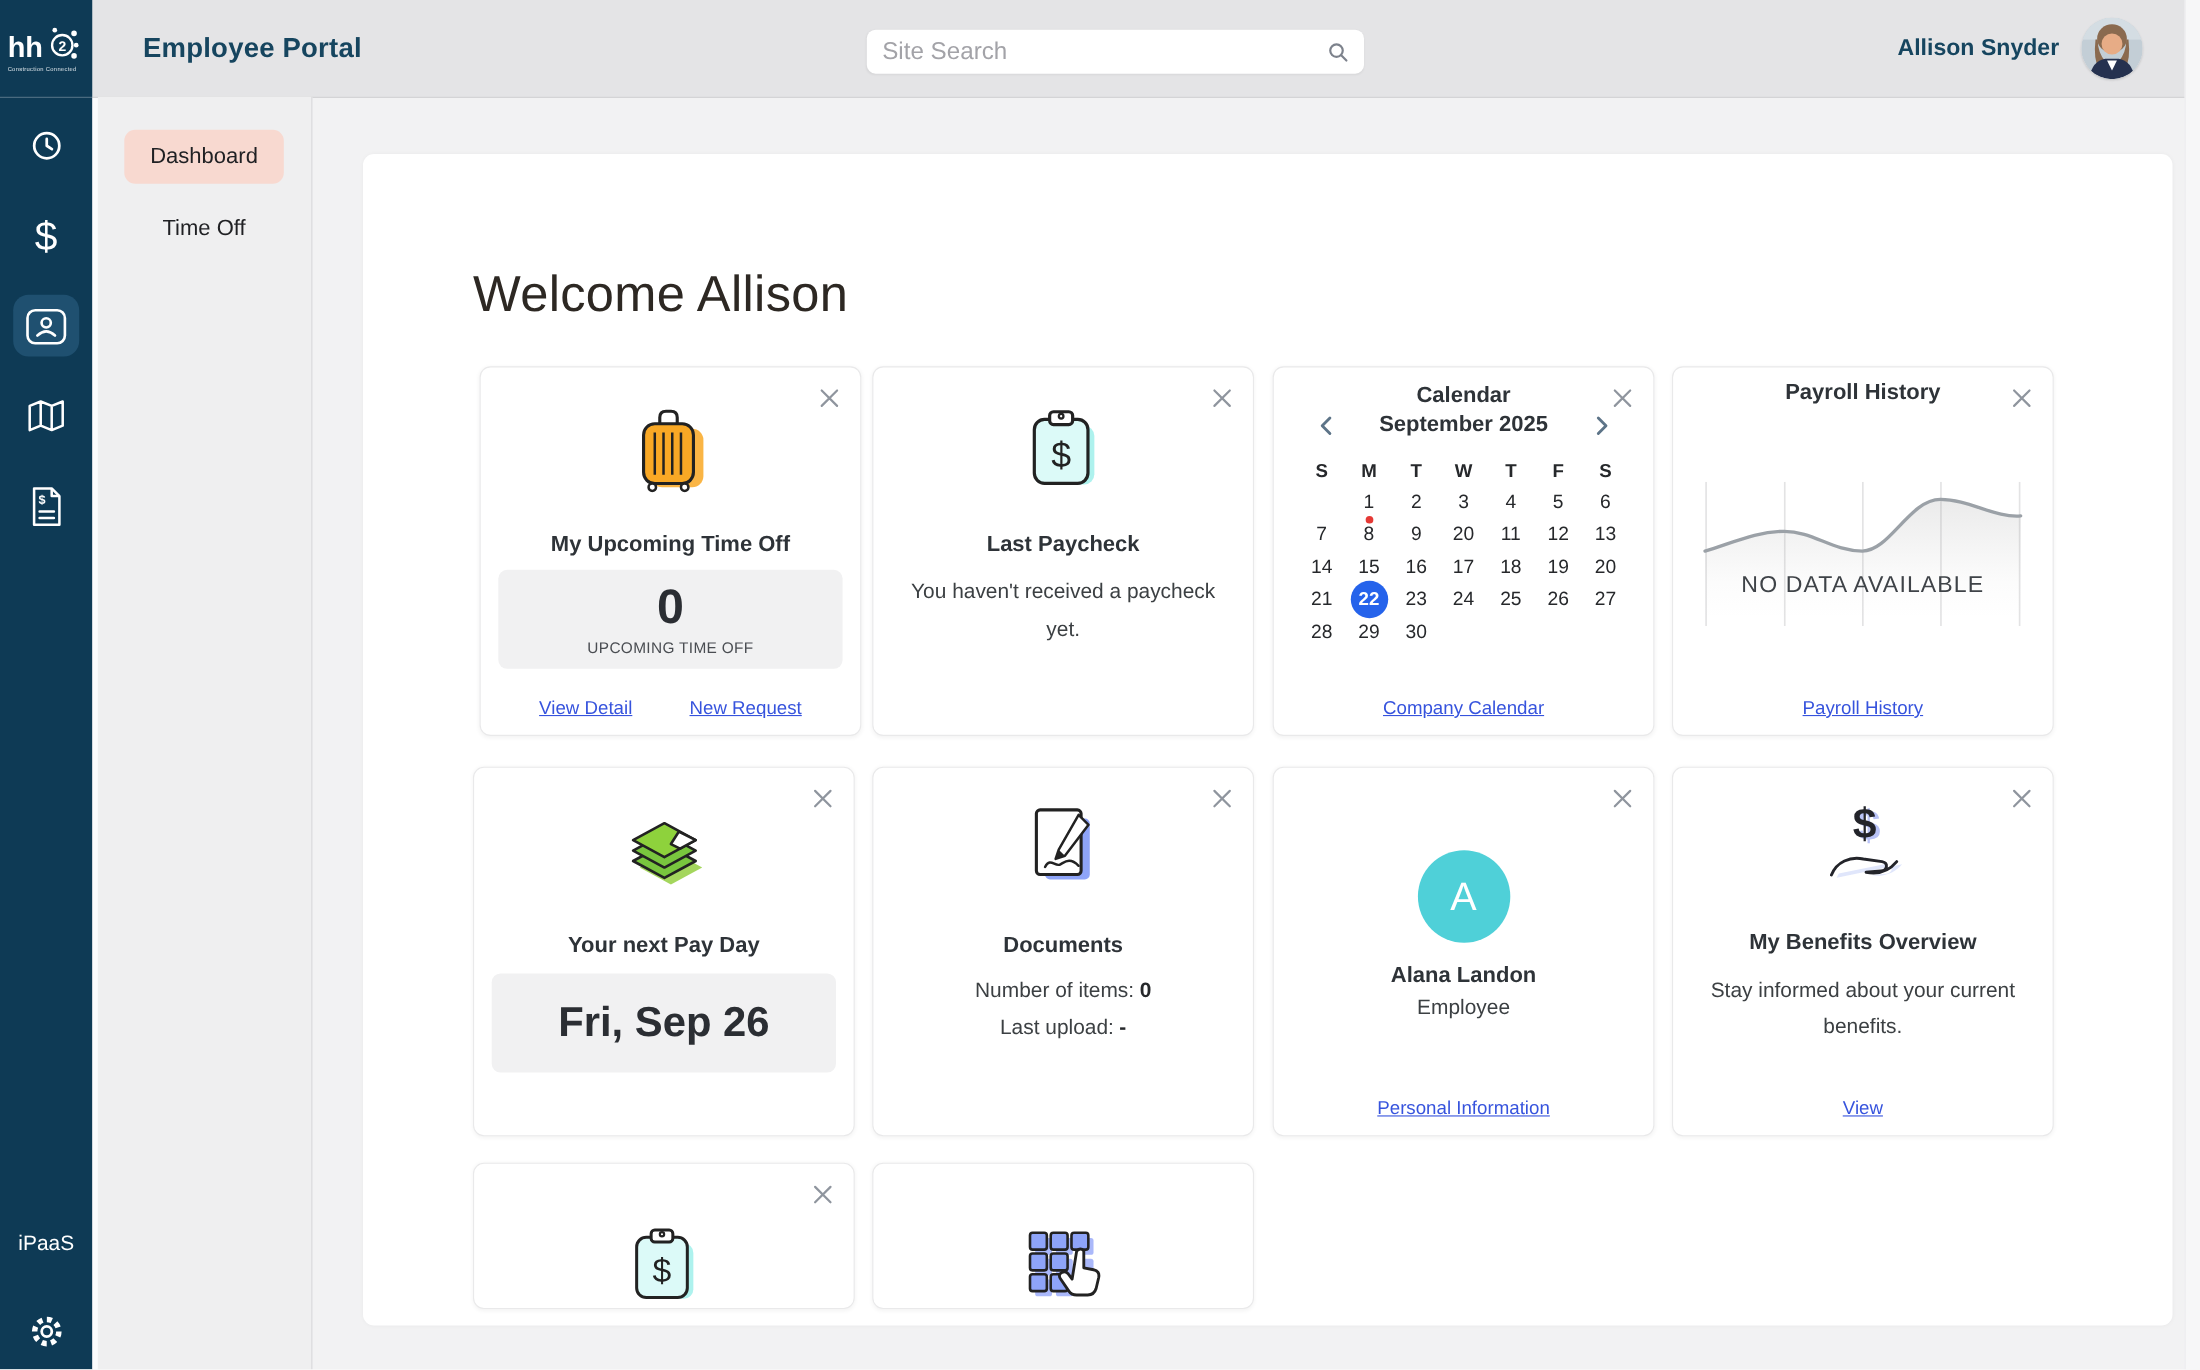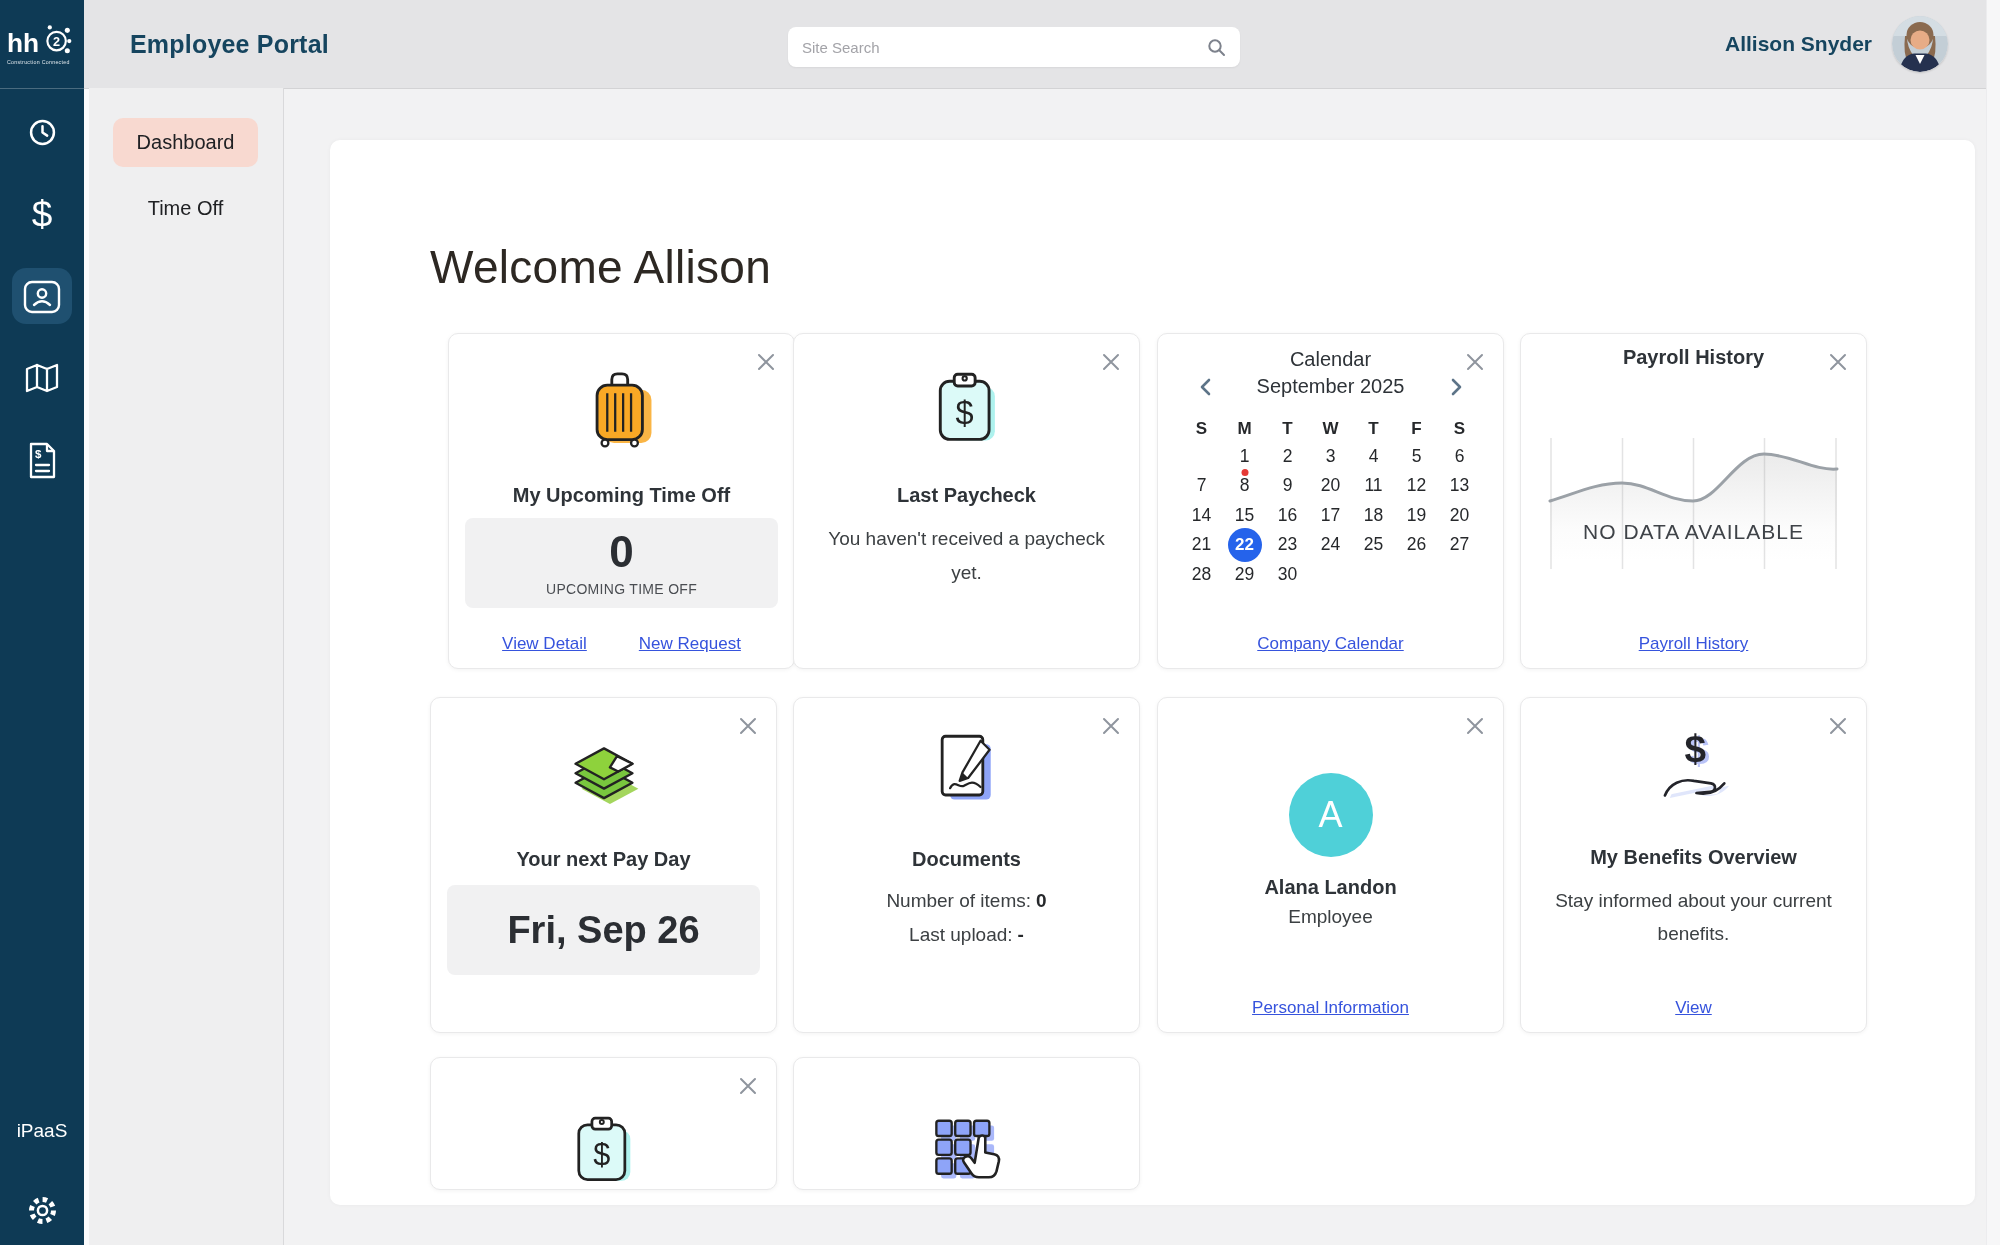--- a/index.html
+++ b/index.html
@@ -11,21 +11,21 @@
   #logo-block{position:absolute;left:0;top:0;width:84px;height:88px;background:var(--navy);border-bottom:1px solid rgba(255,255,255,.25);display:flex;align-items:center;justify-content:center;}
   .rail-gap{position:absolute;left:84px;top:88px;width:5px;height:1157px;background:#fbfbfc;}
   .rail-ic{position:absolute;left:0;width:84px;display:flex;justify-content:center;cursor:pointer;}
   .rail-active{position:absolute;left:12px;top:268px;width:60px;height:56px;background:#1f5070;border-radius:14px;}
   #ipaas{position:absolute;left:0;top:1120px;width:84px;text-align:center;color:#fff;font-size:19px;font-weight:500;}
 
   
   #header{position:absolute;left:84px;top:0;width:1916px;height:88px;background:#e4e4e6;border-bottom:1px solid rgba(0,0,0,.07);}
   #app-title{position:absolute;left:46px;top:0;height:88px;display:flex;align-items:center;font-size:25px;font-weight:700;color:var(--navy-text);letter-spacing:.2px;}
   #search-wrap{position:absolute;left:704px;top:27px;width:452px;height:40px;background:#fff;border-radius:8px;box-shadow:0 1px 2px rgba(0,0,0,.06);display:flex;align-items:center;}
-  #search-input{flex:1;border:none;outline:none;background:transparent;font-family:"Liberation Sans",sans-serif;font-size:15px;color:#444;padding:0 14px;}
+  #search-input{flex:1;border:none;outline:none;background:transparent;font-family:"Liberation Sans",sans-serif;font-size:22px;color:#444;padding:0 14px;}
   #search-input::placeholder{color:#a3a3a8;}
   #search-icon{margin-right:14px;display:flex;}
   #header-right{position:absolute;right:52px;top:0;height:88px;display:flex;align-items:center;gap:20px;}
   #user-name{font-size:21px;font-weight:700;color:var(--navy-text);}
   #avatar{width:56px;height:56px;border-radius:50%;overflow:hidden;cursor:pointer;box-shadow:0 1px 2px rgba(0,0,0,.15);}
 
   
   #subnav{position:absolute;left:89px;top:88px;width:194px;height:1157px;background:#efeff0;border-right:1px solid #d9d9db;}
   .nav-item{position:absolute;left:24px;width:145px;height:49px;display:flex;align-items:center;justify-content:center;font-size:20px;color:#202124;border-radius:10px;cursor:pointer;}
   .nav-item.active{background:var(--pink);text-align:center;}
@@ -44,21 +44,21 @@
   .stat-num{font-size:44px;font-weight:700;color:#2b2e33;line-height:1;}
   .stat-label{font-size:14px;color:#4a4d52;margin-top:7px;letter-spacing:.3px;text-align:right;}
   .link-row{position:absolute;left:0;bottom:14px;width:100%;display:flex;justify-content:center;gap:52px;}
   .lnk{font-size:17px;color:var(--link);text-decoration:underline;cursor:pointer;}
   .card-msg{position:absolute;left:50%;transform:translateX(-50%);text-align:center;font-size:19px;color:#3c4043;line-height:34px;}
   .date-box{position:absolute;left:16px;right:16px;top:187px;height:90px;background:#f1f1f2;border-radius:8px;display:flex;align-items:center;justify-content:center;font-size:38px;font-weight:700;color:#2b2e33;}
   .doc-line{position:absolute;left:0;width:100%;text-align:center;font-size:19px;color:#3c4043;}
   .doc-line b{margin-left:5px;color:#26282b;}
 
   
-  .cal-head{position:absolute;left:0;top:12px;width:100%;text-align:center;font-size:20px;font-weight:400;color:#2e3338;line-height:27px;}
+  .cal-head{position:absolute;left:0;top:12px;width:100%;text-align:center;font-size:20px;font-weight:700;color:#2e3338;line-height:27px;}
   .cal-chev{position:absolute;top:44px;width:18px;height:18px;cursor:pointer;display:flex;align-items:center;justify-content:center;}
   #cal-grid{position:absolute;left:22px;right:22px;top:78px;display:grid;grid-template-columns:repeat(7,1fr);grid-auto-rows:29.5px;}
   .cal-cell{position:relative;display:flex;align-items:center;justify-content:center;font-size:17.5px;color:#26282b;}
   .cal-hd{font-weight:700;font-size:17px;height:34px;}
   .cal-sel{width:34px;height:34px;border-radius:50%;background:var(--selblue);color:#fff;display:flex;align-items:center;justify-content:center;font-weight:700;font-size:17px;}
   .cal-dot{position:absolute;top:-2px;left:50%;transform:translateX(-50%);width:7px;height:7px;border-radius:50%;background:var(--red);}
 
   
   #chart-wrap{position:absolute;left:26px;top:104px;width:293px;height:131px;}
   #no-data{position:absolute;left:0;top:186px;width:100%;text-align:center;font-size:21px;color:#3f4348;letter-spacing:1px;}
@@ -173,21 +173,21 @@
         <span>Dashboard</span>
       </div>
     <div class="nav-item" style="top:96px">
         <span>Time Off</span>
       </div>
   </div>
 
   <div id="panel"></div>
   <div id="welcome">Welcome Allison</div>
 
-  <div class="card h1" style="left:448px;top:333px">
+  <div class="card h1" style="left:436px;top:333px">
     <span class="close-btn">
         <svg width="20" height="20" viewBox="0 0 20 20">
           <path d="M3 3 L17 17 M17 3 L3 17" stroke="#8f959e" stroke-width="2" stroke-linecap="round"></path>
         </svg>
       </span>
     <div class="card-icon" style="top:36px">
       <svg width="68" height="78" viewBox="0 0 60 68">
         <rect x="14" y="17" width="42" height="47" rx="9" fill="#f9a825" opacity=".85"></rect>
         <rect x="8" y="13" width="40" height="48" rx="9" fill="#f9a825" stroke="#222" stroke-width="2.5"></rect>
         <path d="M17 20 V54 M24 20 V54 M31 20 V54 M38 20 V54" stroke="#222" stroke-width="2"></path>

